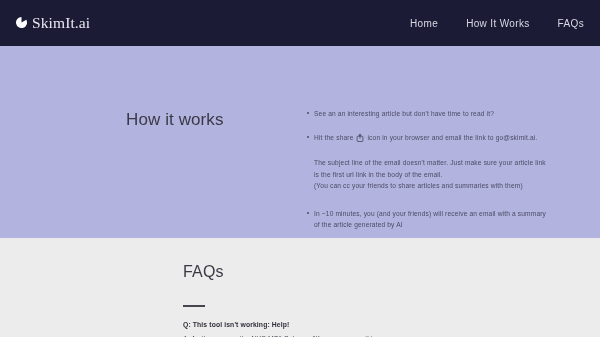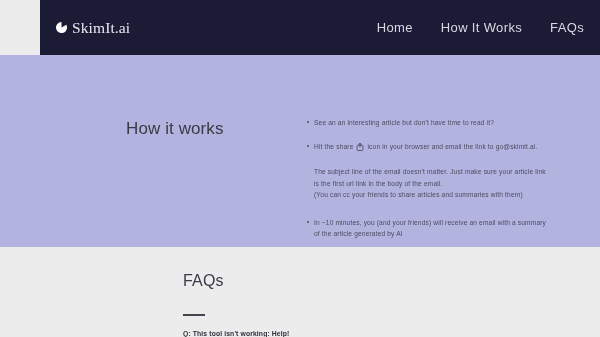--- a/index.html
+++ b/index.html
@@ -10,28 +10,27 @@
     width: 600px;
     height: 337px;
     overflow: hidden;
     background: #ececec;
     font-family: "Liberation Sans", sans-serif;
     -webkit-font-smoothing: antialiased;
   }
 
   
   .site-header {
-    height: 55px;
+    height: 46px;
     background: #1b1b35;
     display: flex;
     align-items: center;
     justify-content: space-between;
     padding: 0 14px 0 16px;
     box-sizing: border-box;
-    margin-left: 40px;
   }
   .brand {
     display: flex;
     align-items: center;
     gap: 5px;
     cursor: pointer;
   }
   .brand-icon {
     width: 11px;
     height: 11px;
@@ -46,21 +45,21 @@
     white-space: nowrap;
   }
   .main-nav {
     display: flex;
     align-items: center;
     gap: 28px;
     padding-right: 2px;
   }
   .nav-link {
     color: #d9d9e6;
-    font-size: 13px;
+    font-size: 10px;
     letter-spacing: .35px;
     white-space: nowrap;
     cursor: pointer;
   }
 
   
   .hero {
     height: 192px;
     background: #b3b3e0;
     box-sizing: border-box;

